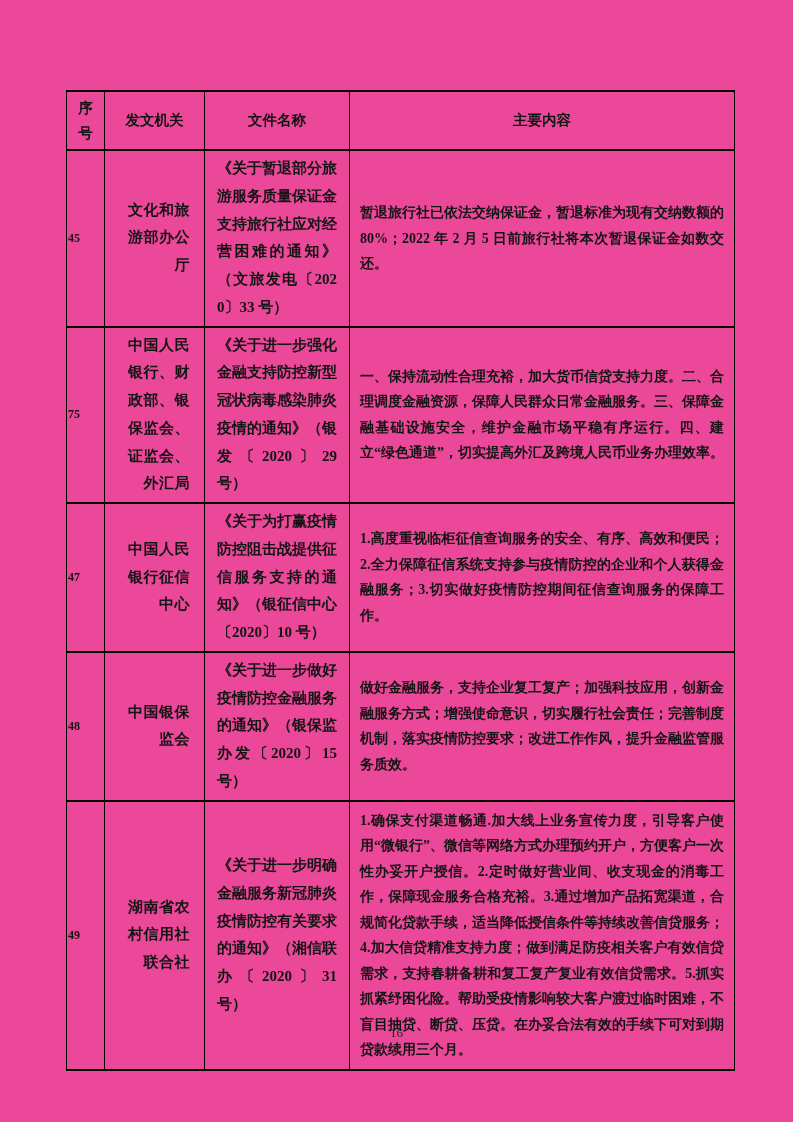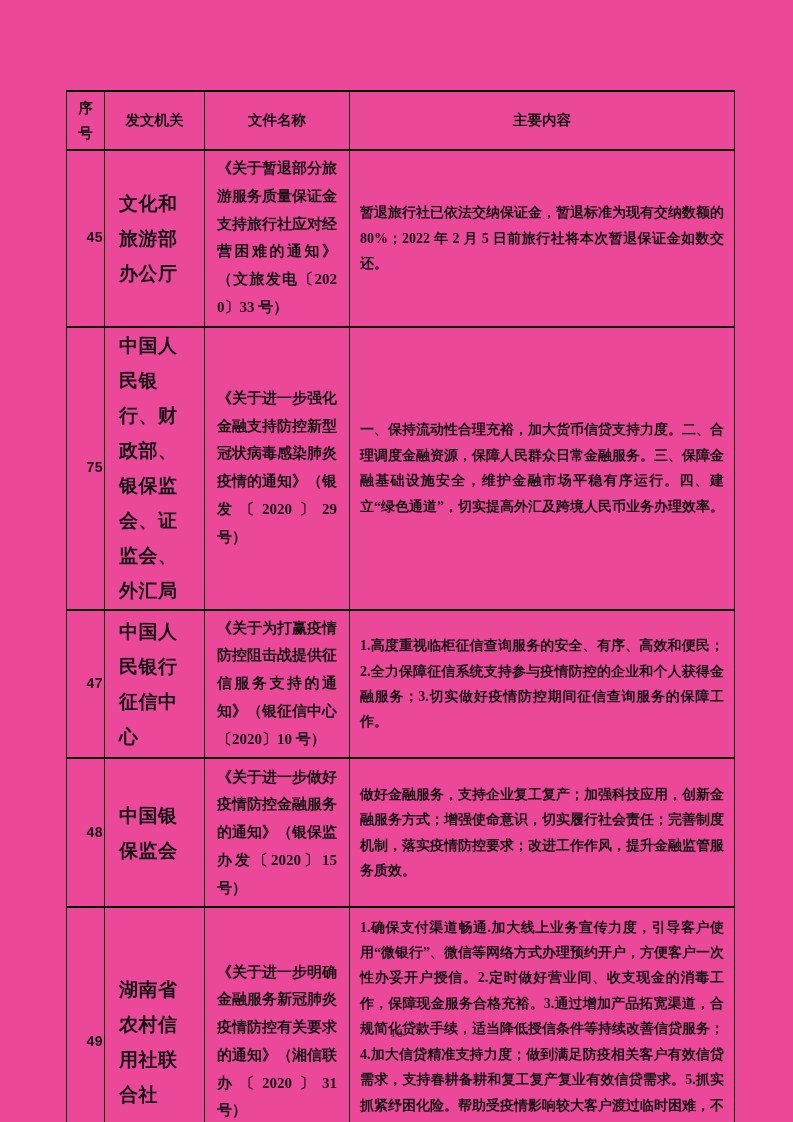--- a/index.html
+++ b/index.html
@@ -40,27 +40,26 @@
     width: 1.15em;
     line-height: 1.7;
   }
   tr.section-row td {
     height: 37px;
     text-align: center;
     font-size: 19px;
     letter-spacing: 3px;
   }
   td.cell-no {
-    text-align: right;
-    font-size: 14px;
-    font-family: Liberation Mono, monospace;
+    text-align: left;
+    font-size: 12px;
   }
   td.cell-agency {
-    text-align: left;
-    font-size: 19px;
+    text-align: right;
+    font-size: 15px;
     line-height: 1.85;
     padding: 0 14px;
     letter-spacing: 0.5px;
   }
   td.cell-doc {
     text-align: justify;
     font-size: 15px;
     line-height: 1.85;
     padding: 4px 12px;
   }

